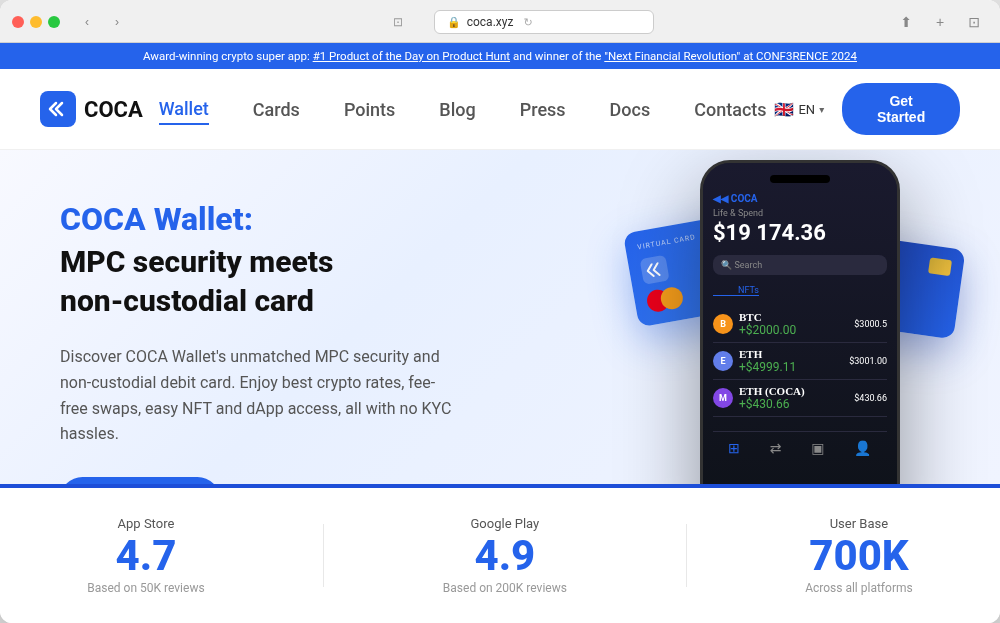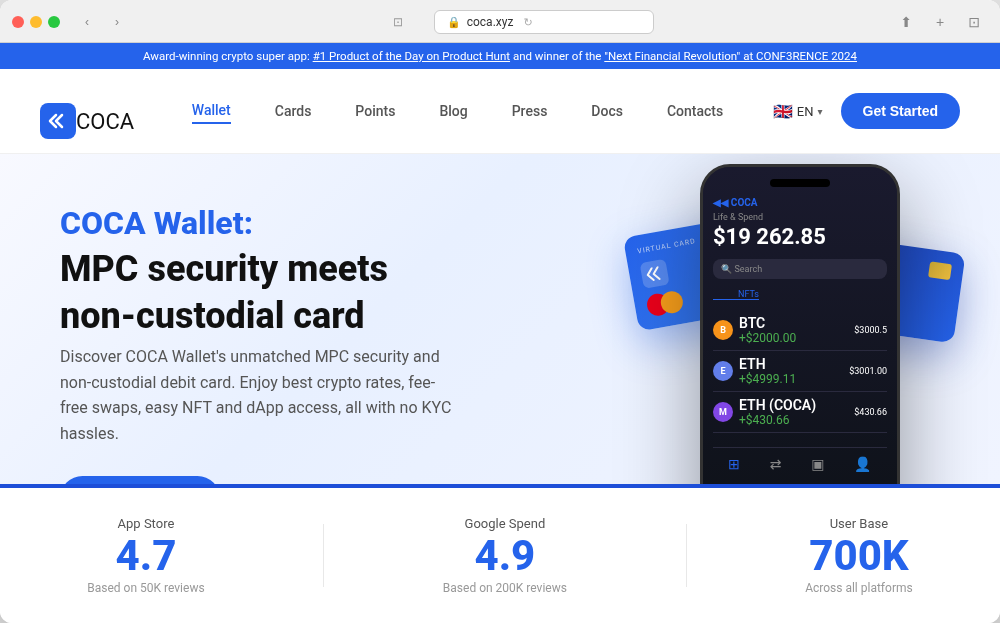--- a/index.html
+++ b/index.html
@@ -125,45 +125,45 @@
       display: flex;
       align-items: center;
       padding: 14px 40px;
       background: #fff;
       border-bottom: 1px solid #f0f0f0;
       flex-shrink: 0;
     }
     .logo {
       display: flex;
       align-items: center;
-      font-weight: 400;
+      gap: 8px;
+      font-weight: 700;
       font-size: 22px;
       color: #111;
       text-decoration: none;
-      margin-top: 20px;
     }
     .logo-icon {
       width: 36px; height: 36px;
       background: #2563eb;
       border-radius: 8px;
       display: flex; align-items: center; justify-content: center;
       color: white;
       font-size: 16px;
     }
 
     .nav-links {
       display: flex;
       gap: 28px;
       margin: 0 auto;
       align-items: center;
     }
     .nav-link {
       text-decoration: none;
       color: #555;
-      font-size: 14px;
+      font-size: 18px;
       font-weight: 500;
       cursor: pointer;
       padding: 4px 0;
       margin-left: 16px;
     }
     .nav-link.active {
       color: #2563eb;
       border-bottom: 2px solid #2563eb;
     }
 
@@ -211,25 +211,25 @@
     }
 
     .hero-title-blue {
       font-size: 32px;
       font-weight: 800;
       color: #2563eb;
       line-height: 1.2;
       margin-bottom: 4px;
     }
     .hero-title-dark {
-      font-size: 36px;
+      font-size: 30px;
       font-weight: 800;
       color: #111;
       line-height: 1.3;
-      margin-bottom: 4px;
+      margin-bottom: 24px;
     }
     .hero-description {
       font-size: 16px;
       color: #555;
       line-height: 1.6;
       max-width: 400px;
       margin-bottom: 30px;
     }
 
     .hero-cta {
@@ -331,21 +331,21 @@
       display: flex; align-items: center; justify-content: center;
       font-size: 9px;
       font-weight: 700;
       margin-right: 6px;
     }
     .btc-icon { background: #f7931a; color: white; }
     .eth-icon { background: #627eea; color: white; }
     .matic-icon { background: #8247e5; color: white; }
 
     .crypto-info { flex: 1; }
-    .crypto-name { font-size: 14px; font-weight: 600; color: white; }
+    .crypto-name { font-size: 11px; font-weight: 600; color: white; font-family: Liberation Serif, serif; }
     .crypto-usd { font-size: 12px; color: #4CAF50; }
     .crypto-amount { font-size: 9px; color: white; text-align: right; }
 
     
     .card-left {
       position: absolute;
       left: 50px;
       top: 80px;
       width: 150px;
       height: 95px;
@@ -570,21 +570,21 @@
               <div class="mc-circle-right"></div>
             </div>
           </div>
         </div>
 
         <div class="phone-mockup">
           <div class="phone-screen">
             <div class="phone-notch"></div>
             <div class="phone-brand">◀◀ COCA</div>
             <div class="phone-balance-label">Life &amp; Spend</div>
-            <div class="phone-balance">$19 262.85</div>
+            <div class="phone-balance">$19 174.36</div>
             <div class="phone-search">
               🔍 <span>Search</span>
             </div>
             <div class="phone-tabs">
               <span class="phone-tab active">NFTs</span>
             </div>
 
             <div class="crypto-row">
               <div class="crypto-icon btc-icon">B</div>
               <div class="crypto-info">
@@ -622,21 +622,21 @@
     </div>
 
     <div class="stats-section">
       <div class="stat-item">
         <div class="stat-label">App Store</div>
         <div class="stat-value">4.7</div>
         <div class="stat-sublabel">Based on 50K reviews</div>
       </div>
       <div class="stat-divider"></div>
       <div class="stat-item">
-        <div class="stat-label">Google Spend</div>
+        <div class="stat-label">Google Play</div>
         <div class="stat-value">4.9</div>
         <div class="stat-sublabel">Based on 200K reviews</div>
       </div>
       <div class="stat-divider"></div>
       <div class="stat-item">
         <div class="stat-label">User Base</div>
         <div class="stat-value">700K</div>
         <div class="stat-sublabel">Across all platforms</div>
       </div>
     </div>

